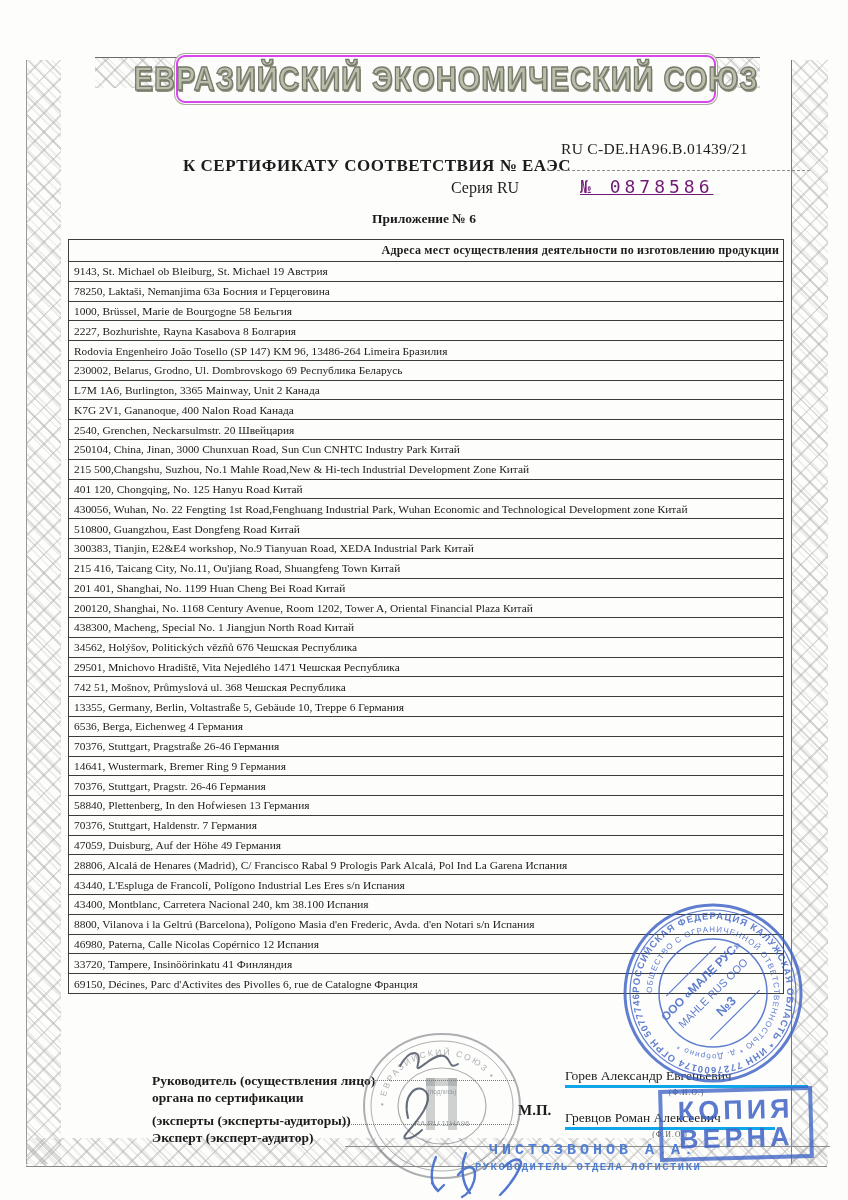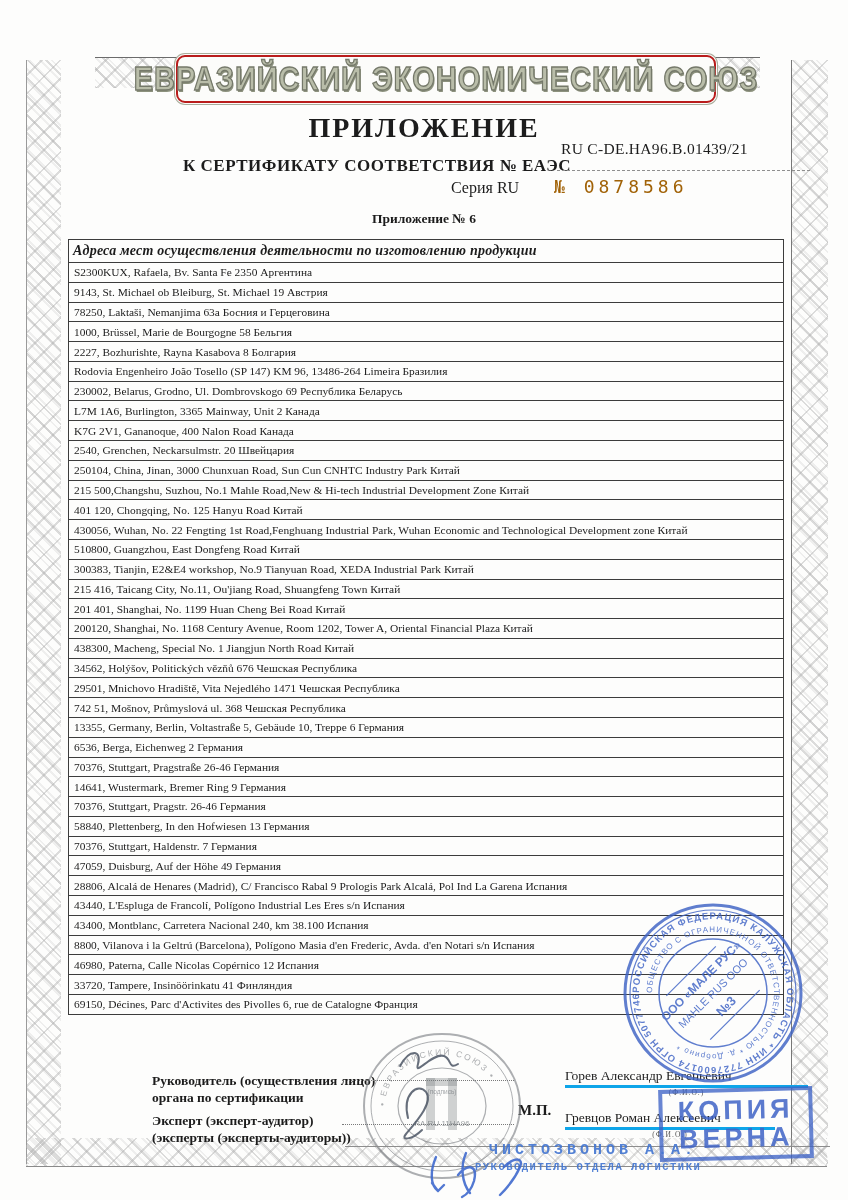--- a/index.html
+++ b/index.html
@@ -16,50 +16,50 @@
       repeating-linear-gradient(-45deg, rgba(170,170,170,.40) 0 2px, transparent 2px 13px),
       repeating-linear-gradient(45deg, rgba(205,205,205,.30) 5px 7px, transparent 7px 13px);
   }
   .band-top{left:95px;top:57px;width:665px;height:30px;border-top:1px solid #6b6b6b;}
   .band-left{left:26px;top:60px;width:34px;height:1104px;border-left:1px solid #9a9a9a;}
   .band-right{left:791px;top:60px;width:36px;height:1104px;border-left:1px solid #777;}
   .band-bottom{left:26px;top:1138px;width:801px;height:28px;border-bottom:1px solid #8a8a8a;}
   
   .banner{
     position:absolute;left:176px;top:55px;width:536px;height:44px;
-    background:#fcfcfa;border:2px solid #b91c1c;border-radius:9px;
+    background:#fcfcfa;border:2px solid #d946ef;border-radius:9px;
     box-shadow:0 0 0 1px #fcfcfa, 0 0 0 2px #a9ad9c;
     display:flex;align-items:center;justify-content:center;
   }
   .banner span{
     font-family:"Liberation Sans","DejaVu Sans",sans-serif;font-weight:bold;
     font-size:29px;letter-spacing:1px;color:#b9bda9;
     -webkit-text-stroke:1.2px #75796a;text-shadow:1px 1px 0 #8d927e;
     transform:scaleY(1.15);white-space:nowrap;
   }
   
   .title{position:absolute;left:0;top:112px;width:848px;text-align:center;
     font-size:28px;font-weight:bold;letter-spacing:2px;}
   .cert-line{position:absolute;left:183px;top:156px;font-size:17px;font-weight:bold;letter-spacing:.5px;}
   .cert-number{position:absolute;left:561px;top:140px;font-size:15.5px;letter-spacing:.3px;}
   .cert-dash{position:absolute;left:557px;top:170px;width:253px;border-bottom:1.5px dashed #8f8f8f;}
   .series-label{position:absolute;left:451px;top:179px;font-size:16px;}
-  .blank-number{position:absolute;left:554px;top:176px;font-size:18px;
+  .blank-number{position:absolute;left:580px;top:176px;font-size:18px;
     font-family:"DejaVu Sans Mono","Liberation Mono",monospace;
-    color:#a16207;letter-spacing:4px;}
+    color:#701a75;letter-spacing:4px;text-decoration:underline;}
   .annex-no{position:absolute;left:0;top:211px;width:848px;text-align:center;
     font-size:13.5px;font-weight:bold;}
   
   .addr-table{
     position:absolute;left:68px;top:239px;width:716px;
     border-collapse:collapse;table-layout:fixed;
   }
   .addr-table th{
-    border:1.5px solid #3c3c3c;font-size:14px;font-weight:bold;
-    padding:3px 4px;text-align:left;letter-spacing:.2px;font-style:italic;
+    border:1.5px solid #3c3c3c;font-size:12px;font-weight:bold;
+    padding:3px 4px;text-align:right;letter-spacing:.2px;
   }
   .addr-table td{
     border:1px solid #3c3c3c;font-size:11.4px;line-height:12px;
     padding:3.4px 5px;white-space:nowrap;overflow:hidden;text-align:left;
   }
   
   .sig-head{position:absolute;left:152px;top:1072px;width:240px;
     font-size:13.5px;font-weight:bold;line-height:17px;}
   .sig-expert{position:absolute;left:152px;top:1112px;width:260px;
     font-size:13.5px;font-weight:bold;line-height:17px;}
@@ -95,39 +95,35 @@
 
   <div class="band band-top"></div>
   <div class="band band-left"></div>
   <div class="band band-right"></div>
   <div class="band band-bottom"></div>
 
   <div class="banner">
     <span>ЕВРАЗИЙСКИЙ ЭКОНОМИЧЕСКИЙ СОЮЗ</span>
   </div>
 
-  <div class="title">ПРИЛОЖЕНИЕ</div>
   <div class="cert-line">К СЕРТИФИКАТУ СООТВЕТСТВИЯ № ЕАЭС</div>
   <div class="cert-number">RU C-DE.HA96.B.01439/21</div>
   <div class="cert-dash"></div>
   <div class="series-label">Серия RU</div>
   <div class="blank-number">№ 0878586</div>
   <div class="annex-no">Приложение № 6</div>
 
   <table class="addr-table">
     <thead>
       <tr>
           <th>Адреса мест осуществления деятельности по изготовлению продукции</th>
         </tr>
     </thead>
     <tbody>
         <tr>
-          <td>S2300KUX, Rafaela, Bv. Santa Fe 2350 Аргентина</td>
-        </tr>
-        <tr>
           <td>9143, St. Michael ob Bleiburg, St. Michael 19 Австрия</td>
         </tr>
         <tr>
           <td>78250, Laktaši, Nemanjima 63a Босния и Герцеговина</td>
         </tr>
         <tr>
           <td>1000, Brüssel, Marie de Bourgogne 58 Бельгия</td>
         </tr>
         <tr>
           <td>2227, Bozhurishte, Rayna Kasabova 8 Болгария</td>
@@ -183,21 +179,21 @@
         <tr>
           <td>29501, Mnichovo Hradiště, Vita Nejedlého 1471 Чешская Республика</td>
         </tr>
         <tr>
           <td>742 51, Mošnov, Průmyslová ul. 368 Чешская Республика</td>
         </tr>
         <tr>
           <td>13355, Germany, Berlin, Voltastraße 5, Gebäude 10, Treppe 6 Германия</td>
         </tr>
         <tr>
-          <td>6536, Berga, Eichenweg 2 Германия</td>
+          <td>6536, Berga, Eichenweg 4 Германия</td>
         </tr>
         <tr>
           <td>70376, Stuttgart, Pragstraße 26-46 Германия</td>
         </tr>
         <tr>
           <td>14641, Wustermark, Bremer Ring 9 Германия</td>
         </tr>
         <tr>
           <td>70376, Stuttgart, Pragstr. 26-46 Германия</td>
         </tr>
@@ -229,22 +225,22 @@
           <td>33720, Tampere, Insinöörinkatu 41 Финляндия</td>
         </tr>
         <tr>
           <td>69150, Décines, Parc d'Activites des Pivolles 6, rue de Catalogne Франция</td>
         </tr>
       </tbody>
   </table>
 
   <div class="sig-head">Руководитель (осуществления лицо) органа по сертификации</div>
   <div class="sig-expert">
+    <div>(эксперты (эксперты-аудиторы))</div>
     <div>Эксперт (эксперт-аудитор)</div>
-    <div>(эксперты (эксперты-аудиторы))</div>
   </div>
   <div class="dotline" style="left:342px;top:1080px;width:172px;"></div>
   <div class="dotline" style="left:342px;top:1124px;width:172px;"></div>
   <div class="mp">М.П.</div>
 
   <div class="names">
     <div class="name-line" style="width:243px;">Горев Александр Евгеньевич</div>
     <div class="name-note" style="width:243px;">(Ф.И.О.)</div>
     <div class="name-block2">
       <div class="name-line">Гревцов Роман Алексеевич</div>

